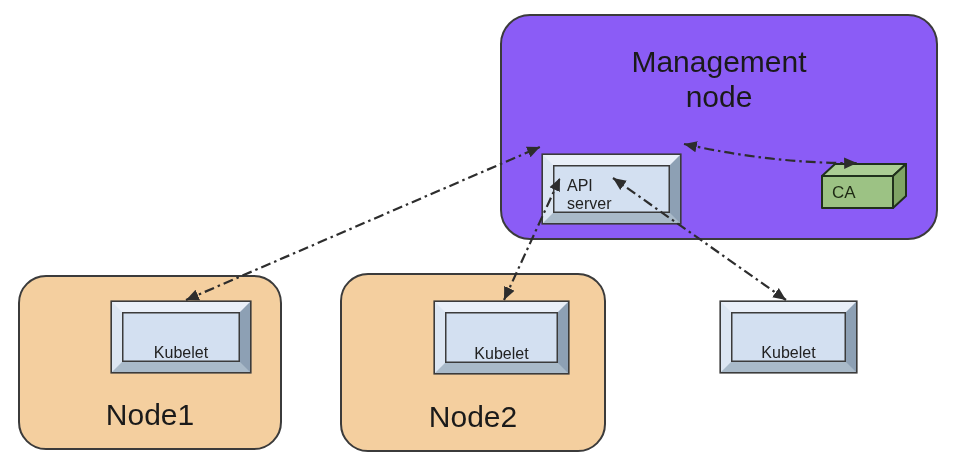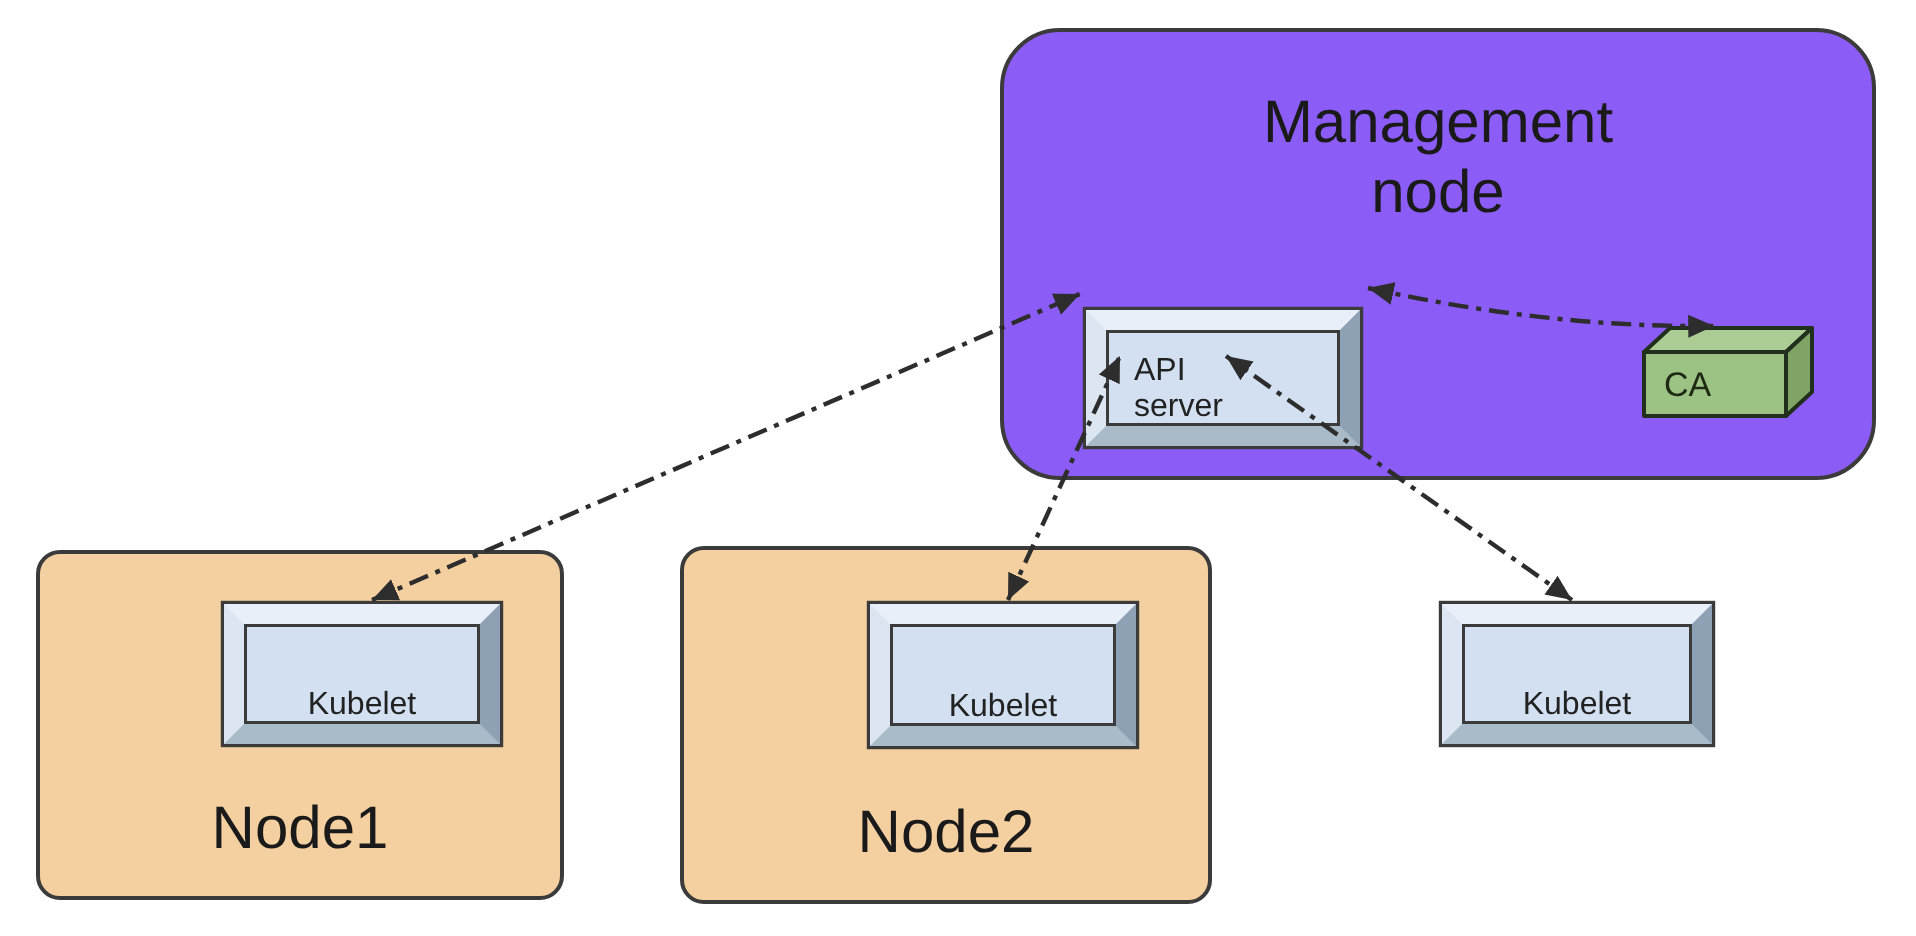--- a/index.html
+++ b/index.html
@@ -10,21 +10,21 @@
     background: #ffffff;
     overflow: hidden;
     font-family: "Liberation Sans", sans-serif;
     color: #1c1c1c;
   }
 
   
   .group {
     position: absolute;
     border: 2px solid #3b3b3b;
-    border-radius: 12px;
+    border-radius: 28px;
     box-sizing: border-box;
     z-index: 1;
   }
   .group.management { background: #8b5cf6; }
   .group.worker     { background: #f4cf9f; }
 
   .group-title {
     position: absolute;
     top: 28px;
     left: 0;

